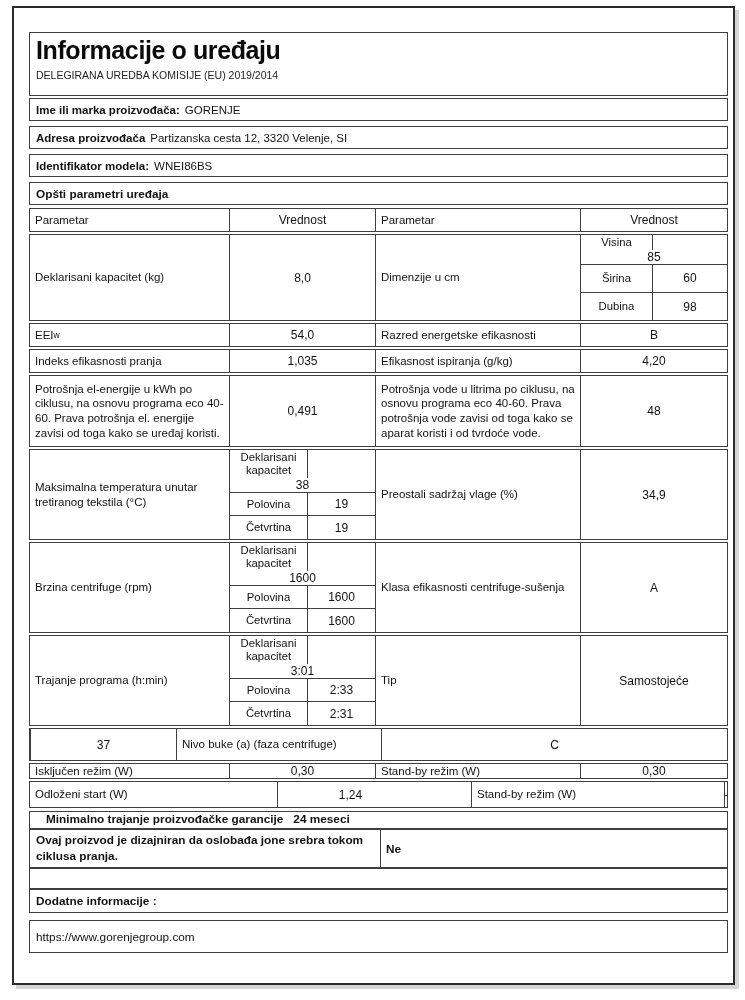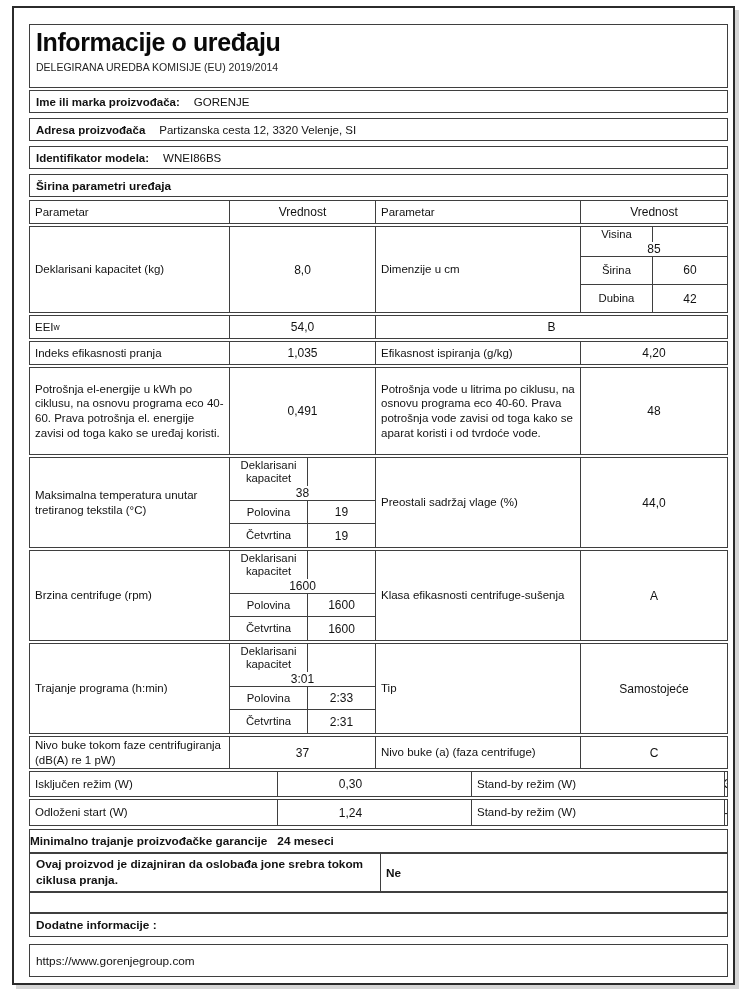--- a/index.html
+++ b/index.html
@@ -9,59 +9,59 @@
   .page {
     position:absolute; left:12px; top:6px; width:723px; height:979px;
     border:2px solid #2b2b2b; background:#fff;
     box-shadow:4px 4px 0 #d6d6d6;
   }
   .doc { position:absolute; left:15px; top:16px; width:699px; }
 
   .box {
     border:1px solid #3f3f3f; background:#fff; margin-top:2px;
   }
-  .box.first { margin-top:0; }
+  .box.first { margin-top:8px; }
   .mt3 { margin-top:3px; } .mt5 { margin-top:5px; } .mt0 { margin-top:0; } .mt7 { margin-top:7px; }
 
   
   .title-box { padding:3px 8px 8px 6px; height:64px; }
   .title { font-size:25px; font-weight:bold; letter-spacing:-0.4px; color:#0a0a0a; }
   .subtitle { font-size:10.5px; margin-top:4px; color:#232323; }
 
   
   .label-row { height:23px; display:flex; align-items:center; padding-left:6px; font-size:11.5px; }
   .label-row .lbl { font-weight:bold; }
-  .label-row .val { margin-left:14px; }
+  .label-row .val { margin-left:5px; }
   .section-row { height:23px; display:flex; align-items:center; padding-left:6px; font-size:11.8px; font-weight:bold; }
 
   
   .trow { display:flex; align-items:stretch; }
-  .h24{height:24px;} .h87{height:87px;} .h88{height:88px;} .h91{height:91px;}
-  .h33{height:33px;} .h26{height:26px;gap:48px;} .h27{height:27px;gap:48px;}
+  .h24{height:24px;} .h87{height:87px;} .h88{height:72px;} .h91{height:91px;}
+  .h33{height:33px;} .h26{height:16px;} .h27{height:27px;gap:48px;}
   .cell { display:flex; align-items:center; overflow:hidden; }
   .c1 { width:199px; }
   .c2 { width:146px; border-left:1px solid #3f3f3f; }
   .c3 { width:205px; border-left:1px solid #3f3f3f; }
   .c4 { flex:1; border-left:1px solid #3f3f3f; }
   .param { font-size:11.5px; padding:2px 5px 2px 5px; line-height:1.28; }
   .value { justify-content:center; font-size:12px; text-align:center; }
   sub.eei-sub { font-size:8.5px; }
 
   
   .sub { display:flex; flex-direction:column; padding:0; align-items:stretch; }
   .subrow { display:flex; flex:1; border-top:1px solid #3f3f3f; align-items:stretch; }
   .subrow:first-child { border-top:none;flex-direction:column; }
   .sub.tallfirst .subrow:first-child { flex:0 0 35px; }
   .sl { width:78px; border-right:1px solid #3f3f3f; display:flex; align-items:center;
         justify-content:center; text-align:center; font-size:11.3px; line-height:1.15; padding:1px 2px; }
   .c4 .sl { width:72px; }
   .sr { flex:1; display:flex; align-items:center; justify-content:center; font-size:12px; }
 
   
-  .warranty-row { height:24px; display:flex; align-items:center; padding-left:0;
+  .warranty-row { height:18px; display:flex; align-items:flex-start; padding-left:16px;
                   font-size:11.8px; font-weight:bold; }
   .warranty-row .wv { margin-left:10px; }
   .silver-row { height:39px; display:flex; }
   .silver-q { width:350px; display:flex; align-items:center; padding:2px 8px 2px 6px;
               font-size:11.8px; font-weight:bold; line-height:1.3; }
   .silver-a { flex:1; border-left:1px solid #3f3f3f; display:flex; align-items:center;
               padding-left:5px; font-size:11.8px; font-weight:bold; }
   .empty-row { height:21px; }
   .additional-row { height:24px; display:flex; align-items:center; padding-left:6px;
                     font-size:11.8px; font-weight:bold; }
@@ -88,21 +88,21 @@
       <span class="lbl">Adresa proizvođača</span>
       <span class="val">Partizanska cesta 12, 3320 Velenje, SI</span>
     </div>
 
     <div class="box mt5 label-row">
       <span class="lbl">Identifikator modela:</span>
       <span class="val">WNEI86BS</span>
     </div>
 
     <div class="box mt5 section-row">
-      <span>Širina parametri uređaja</span>
+      <span>Opšti parametri uređaja</span>
     </div>
 
     <div class="box mt3 trow h24">
       <div class="cell c1 param">
           <span>Parametar</span>
         </div>
       <div class="cell c2 value">
           <span>Vrednost</span>
         </div>
       <div class="cell c3 param">
@@ -127,33 +127,36 @@
         <div class="subrow">
           <div class="sl">Visina</div>
           <div class="sr">85</div>
         </div>
         <div class="subrow">
           <div class="sl">Širina</div>
           <div class="sr">60</div>
         </div>
         <div class="subrow">
           <div class="sl">Dubina</div>
-          <div class="sr">42</div>
+          <div class="sr">98</div>
         </div>
       </div>
     </div>
 
     <div class="box trow h24">
       <div class="cell c1 param">
         <span>EEI</span>
           <sub class="eei-sub">w</sub>
       </div>
       <div class="cell c2 value">
           <span>54,0</span>
         </div>
+      <div class="cell c3 param">
+          <span>Razred energetske efikasnosti</span>
+        </div>
       <div class="cell c4 value">
           <span>B</span>
         </div>
     </div>
 
     <div class="box trow h24">
       <div class="cell c1 param">
           <span>Indeks efikasnosti pranja</span>
         </div>
       <div class="cell c2 value">
@@ -197,21 +200,21 @@
         </div>
         <div class="subrow">
           <div class="sl">Četvrtina</div>
           <div class="sr">19</div>
         </div>
       </div>
       <div class="cell c3 param">
           <span>Preostali sadržaj vlage (%)</span>
         </div>
       <div class="cell c4 value">
-          <span>44,0</span>
+          <span>34,9</span>
         </div>
     </div>
 
     <div class="box trow h91">
       <div class="cell c1 param">
           <span>Brzina centrifuge (rpm)</span>
         </div>
       <div class="cell c2 sub tallfirst">
         <div class="subrow">
           <div class="sl">Deklarisani kapacitet</div>
@@ -254,23 +257,20 @@
       </div>
       <div class="cell c3 param">
           <span>Tip</span>
         </div>
       <div class="cell c4 value">
           <span>Samostojeće</span>
         </div>
     </div>
 
     <div class="box trow h33">
-      <div class="cell c1 param">
-          <span>Nivo buke tokom faze centrifugiranja (dB(A) re 1 pW)</span>
-        </div>
       <div class="cell c2 value">
           <span>37</span>
         </div>
       <div class="cell c3 param">
           <span>Nivo buke (a) (faza centrifuge)</span>
         </div>
       <div class="cell c4 value">
           <span>C</span>
         </div>
     </div>

